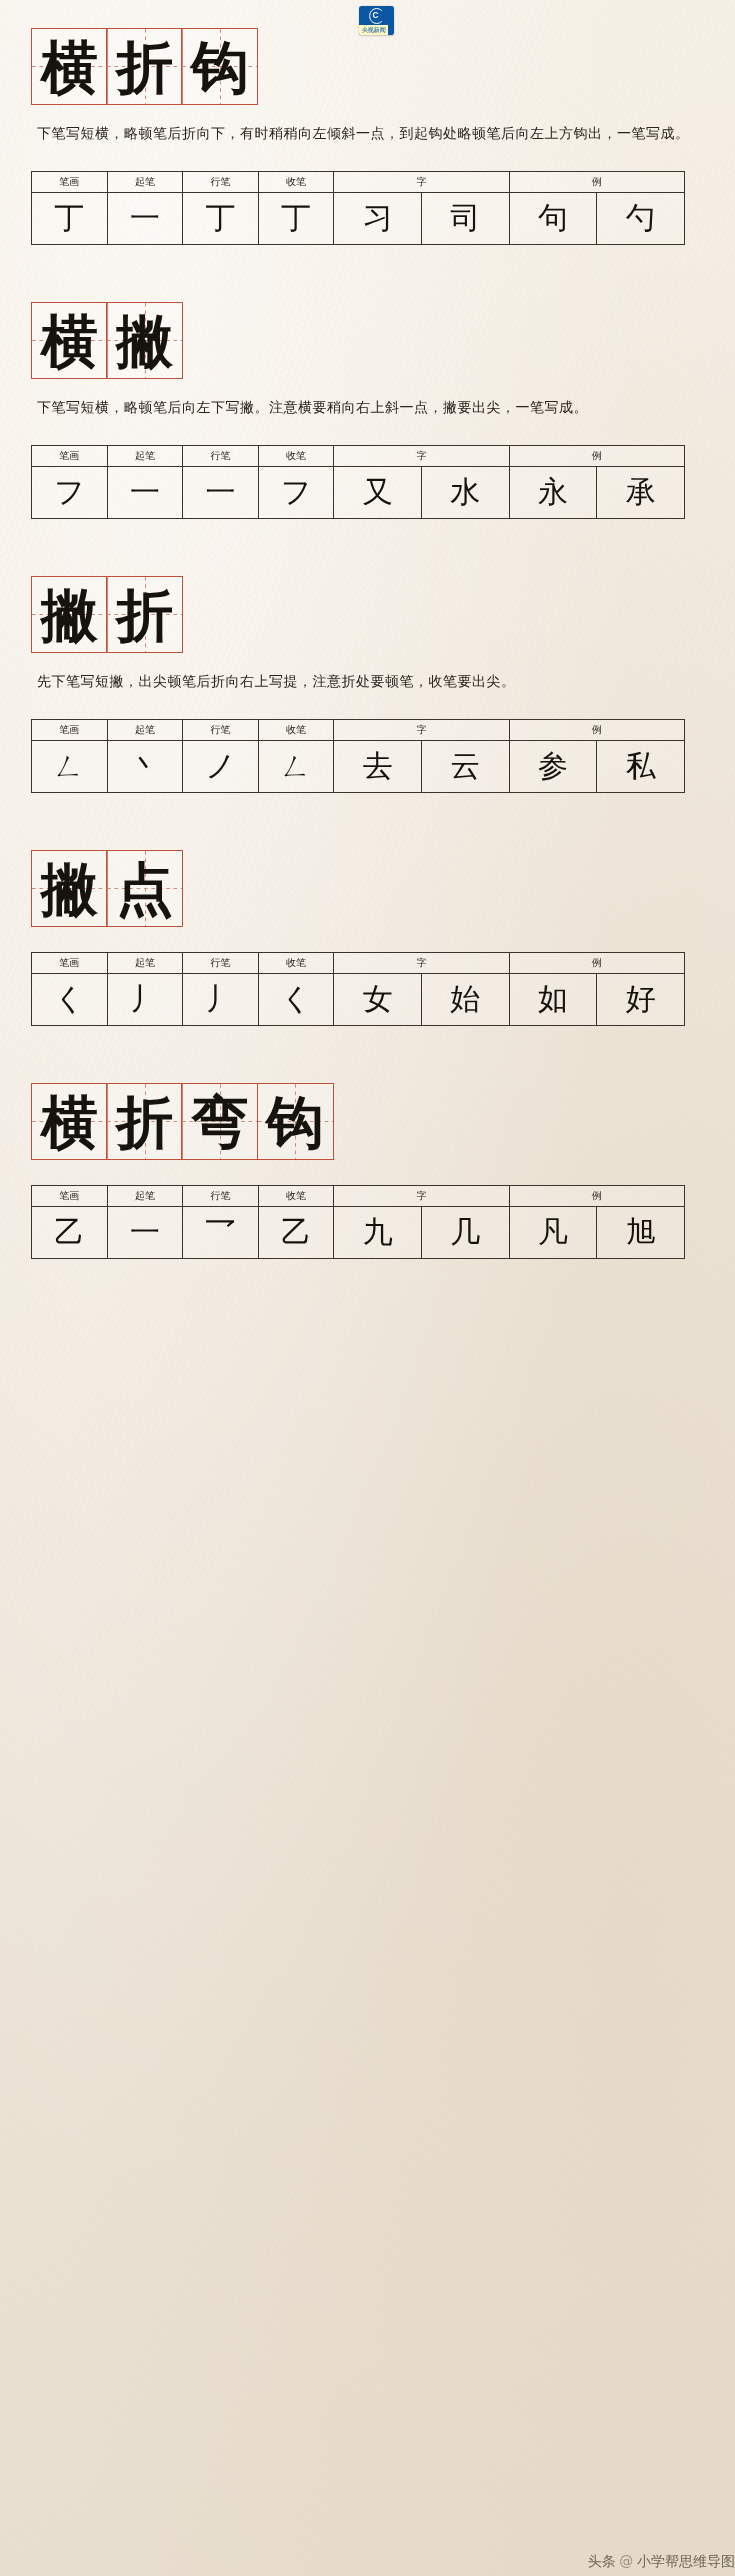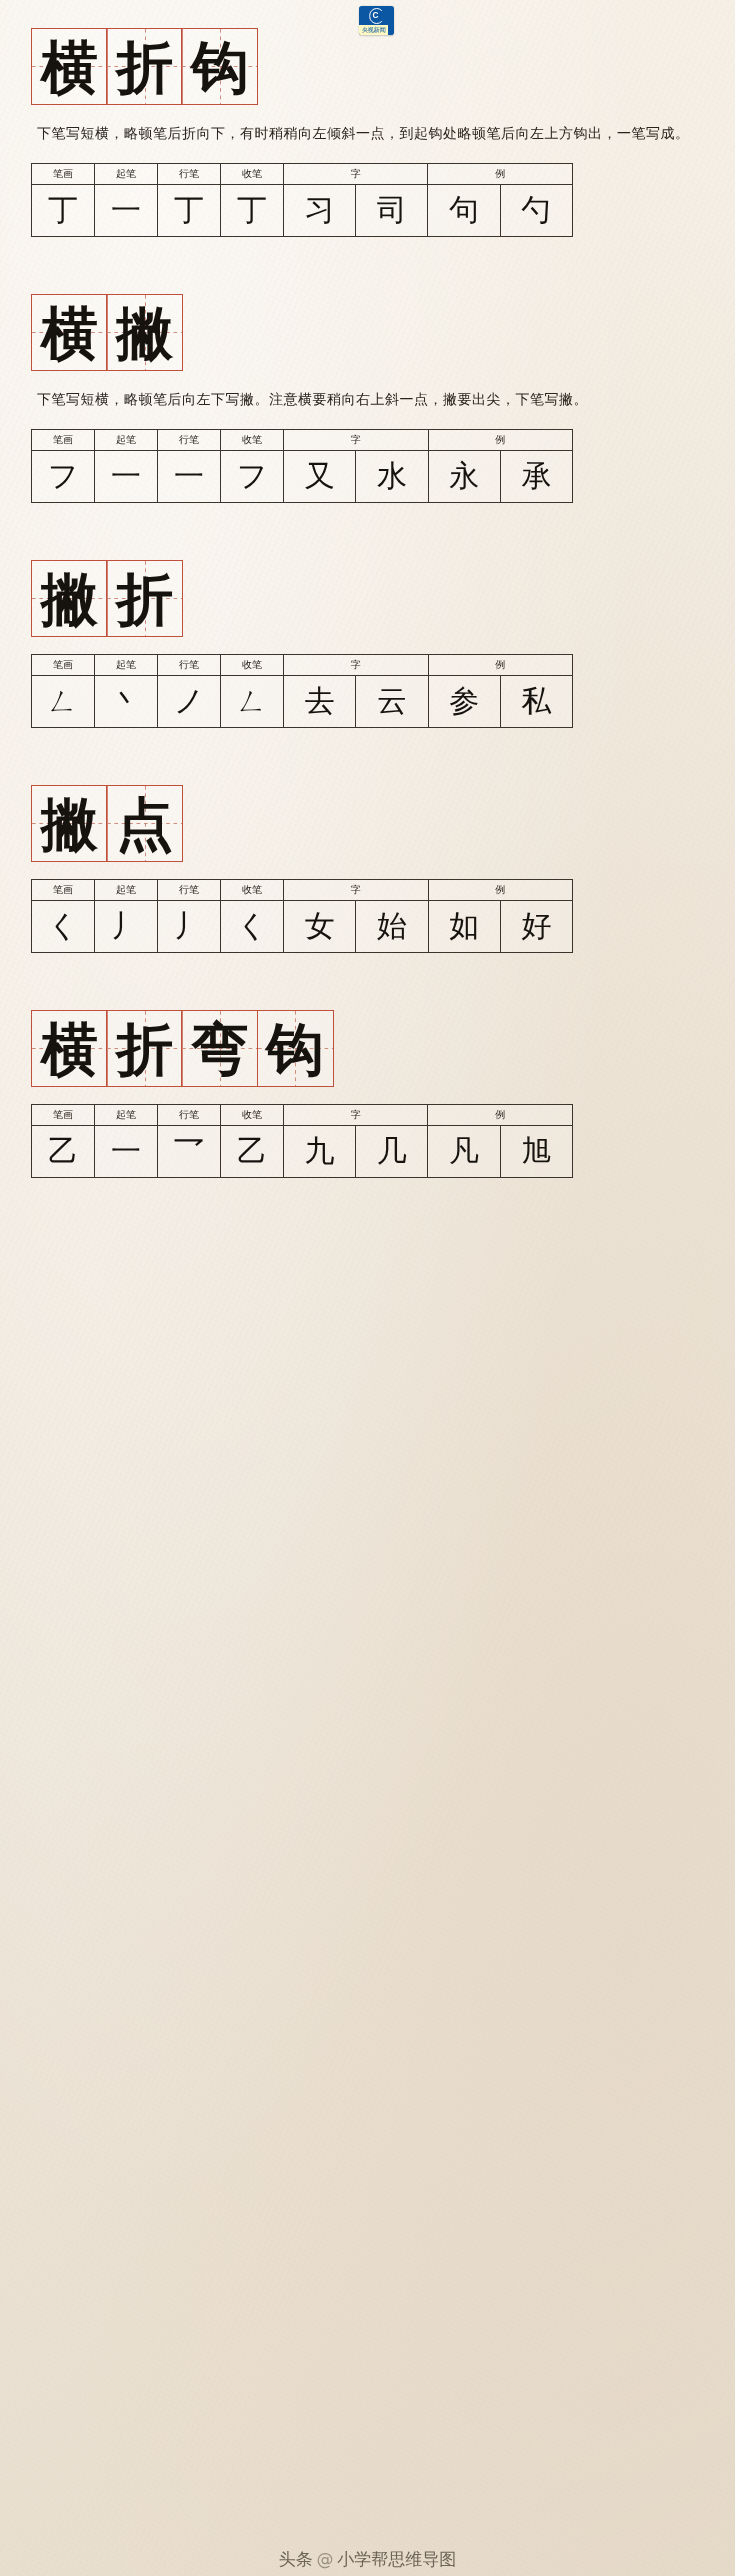--- a/index.html
+++ b/index.html
@@ -146,22 +146,22 @@
   .desc {
     margin: 16.5px 35px 0 37px;
     font-family: "DejaVu Serif", serif;
     font-size: 14px;
     line-height: 1.75;
     color: #2a241d;
     letter-spacing: 0.5px;
   }
 
   .table {
-    margin: 17px 0 0 31px;
-    width: 542px;
+    margin: 25px 0 0 31px;
+    width: 654px;
     border: 0.9px solid #3b342c;
     border-collapse: collapse;
     background: rgba(255,255,255,0.22);
   }
   .table td, .table th {
     border: 0.9px solid #3b342c;
     padding: 0;
     text-align: center;
     vertical-align: middle;
   }
@@ -180,23 +180,23 @@
   }
   .col-s { width: 68px; }
   .col-e { width: 79px; }
 
   
   .footer {
     position: absolute;
     left: 0;
     right: 0;
     bottom: 5.5px;
-    text-align: center;
+    text-align: right;
     font-family: "DejaVu Sans", sans-serif;
-    font-size: 17px;
+    font-size: 14px;
     color: #6d6458;
   }
   .footer .sep { margin: 0 3.7px; color: #9a9184; }
 </style>
 </head>
 <body>
 
 <div id="page">
   <div class="grain"></div>
 
@@ -251,21 +251,21 @@
     <div class="tiles">
       <div class="tile">
         <div class="cross"></div>
         <div class="glyph">横</div>
       </div>
       <div class="tile">
         <div class="cross"></div>
         <div class="glyph">撇</div>
       </div>
     </div>
-    <div class="desc">下笔写短横，略顿笔后向左下写撇。注意横要稍向右上斜一点，撇要出尖，下笔写撇。</div>
+    <div class="desc">下笔写短横，略顿笔后向左下写撇。注意横要稍向右上斜一点，撇要出尖，一笔写成。</div>
     <table class="table">
       <tbody>
           <tr class="hdr">
         <td class="col-s">笔画</td>
         <td class="col-s">起笔</td>
         <td class="col-s">行笔</td>
         <td class="col-s">收笔</td>
         <td colspan="2">字</td>
         <td colspan="2">例</td>
       </tr>
@@ -287,20 +287,21 @@
     <div class="tiles">
       <div class="tile">
         <div class="cross"></div>
         <div class="glyph">撇</div>
       </div>
       <div class="tile">
         <div class="cross"></div>
         <div class="glyph">折</div>
       </div>
     </div>
+    <div class="desc">先下笔写短撇，出尖顿笔后折向右上写提，注意折处要顿笔，收笔要出尖。</div>
     <table class="table">
       <tbody>
           <tr class="hdr">
         <td class="col-s">笔画</td>
         <td class="col-s">起笔</td>
         <td class="col-s">行笔</td>
         <td class="col-s">收笔</td>
         <td colspan="2">字</td>
         <td colspan="2">例</td>
       </tr>

